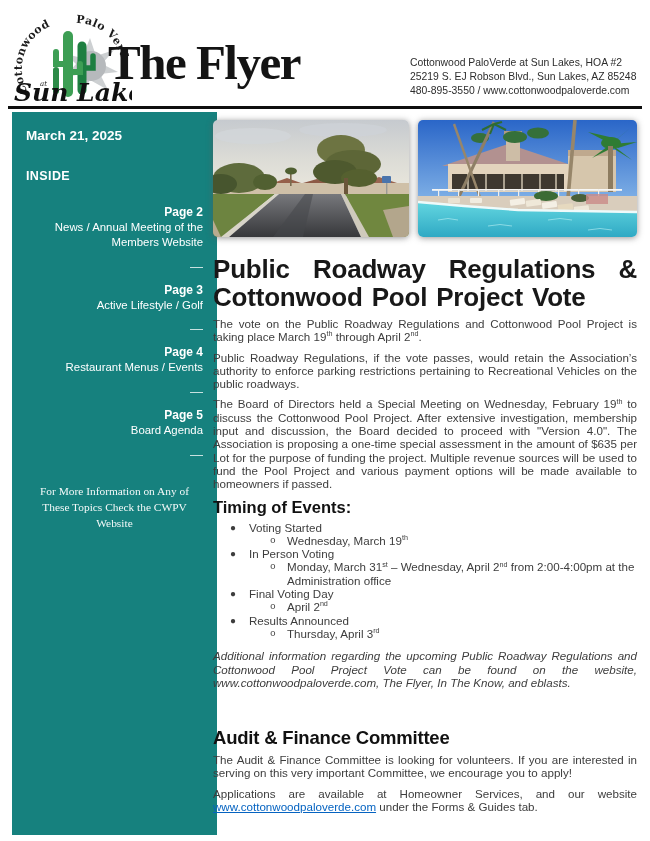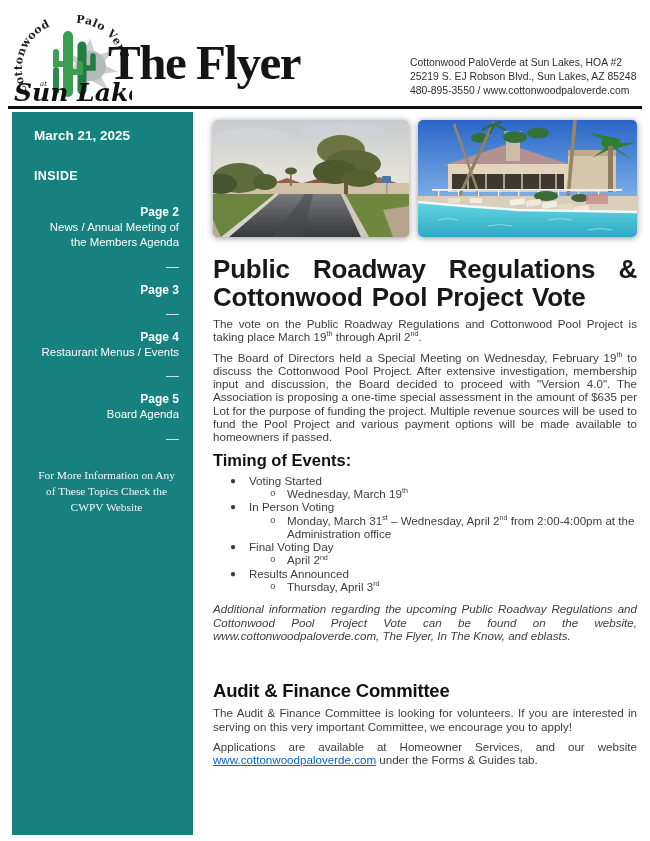--- a/index.html
+++ b/index.html
@@ -25,23 +25,23 @@
     white-space:nowrap;
     font-family:Liberation Serif, serif;
   }
   .masthead-contact{
     position:absolute;left:402px;top:46px;
     font-size:10.4px;line-height:1.34;color:#2d2d2d;
   }
   .header-rule{position:absolute;top:106px;left:8px;width:634px;height:3px;background:#0e0e0e;}
   
   .sidebar{
-    position:absolute;left:12px;top:112px;width:181px;height:723px;
+    position:absolute;left:12px;top:112px;width:205px;height:723px;
     background:var(--accent-teal);color:#ffffff;
-    padding:16px 14px 12px 22px;
+    padding:16px 14px 12px 14px;
     font-size:11.4px;
   }
   .issue-date{font-size:13.5px;font-weight:bold;text-align:left;margin-bottom:26px;}
   .inside-label{font-size:12.5px;font-weight:bold;text-align:left;letter-spacing:.4px;margin-bottom:22px;}
   .toc{text-align:right;}
   .toc-page{font-weight:bold;font-size:12px;margin-bottom:1px;}
   .toc-desc{line-height:1.3;}
   .toc-sep{margin:9px 0 9px 0;opacity:.85;font-size:13px;}
   .sidebar-footer-note{margin-top:22px;text-align:center;line-height:1.38;opacity:.95;font-family:Liberation Serif, serif;}
   
@@ -117,26 +117,27 @@
 
   <div class="header-rule"></div>
 
   <div class="sidebar">
     <div class="issue-date">March 21, 2025</div>
     <div class="inside-label">INSIDE</div>
 
     <div class="toc">
       <div>
         <div class="toc-page">Page 2</div>
-        <div class="toc-desc">News / Annual Meeting of the Members Agenda</div>
+        <div class="toc-desc">News / Annual Meeting of the Members Website</div>
       </div>
       <div class="toc-sep">—</div>
 
       <div>
         <div class="toc-page">Page 3</div>
+        <div class="toc-desc">Active Lifestyle / Golf</div>
       </div>
       <div class="toc-sep">—</div>
 
       <div>
         <div class="toc-page">Page 4</div>
         <div class="toc-desc">Restaurant Menus / Events</div>
       </div>
       <div class="toc-sep">—</div>
 
       <div>
@@ -298,20 +299,21 @@
         </g>
       </svg>
     </div>
 
     <div class="article-title">
       <div class="title-line1">Public Roadway Regulations &amp;</div>
       <div class="title-line2">Cottonwood Pool Project Vote</div>
     </div>
 
     <p class="body-text"><span>The vote on the Public Roadway Regulations and Cottonwood Pool Project is taking place March 19</span><sup>th</sup><span> through April 2</span><sup>nd</sup><span>.</span></p>
+    <p class="body-text"><span>Public Roadway Regulations, if the vote passes, would retain the Association’s authority to enforce parking restrictions pertaining to Recreational Vehicles on the public roadways.</span></p>
     <p class="body-text"><span>The Board of Directors held a Special Meeting on Wednesday, February 19</span><sup>th</sup><span> to discuss the Cottonwood Pool Project. After extensive investigation, membership input and discussion, the Board decided to proceed with "Version 4.0". The Association is proposing a one-time special assessment in the amount of $635 per Lot for the purpose of funding the project. Multiple revenue sources will be used to fund the Pool Project and various payment options will be made available to homeowners if passed.</span></p>
 
     <div class="section-heading">Timing of Events:</div>
 
     <div class="bullet-list">
       <div class="bullet-row l1">
         <span class="glyph">●</span>
         <span class="btext">Voting Started</span>
       </div>
       <div class="bullet-row l2">

